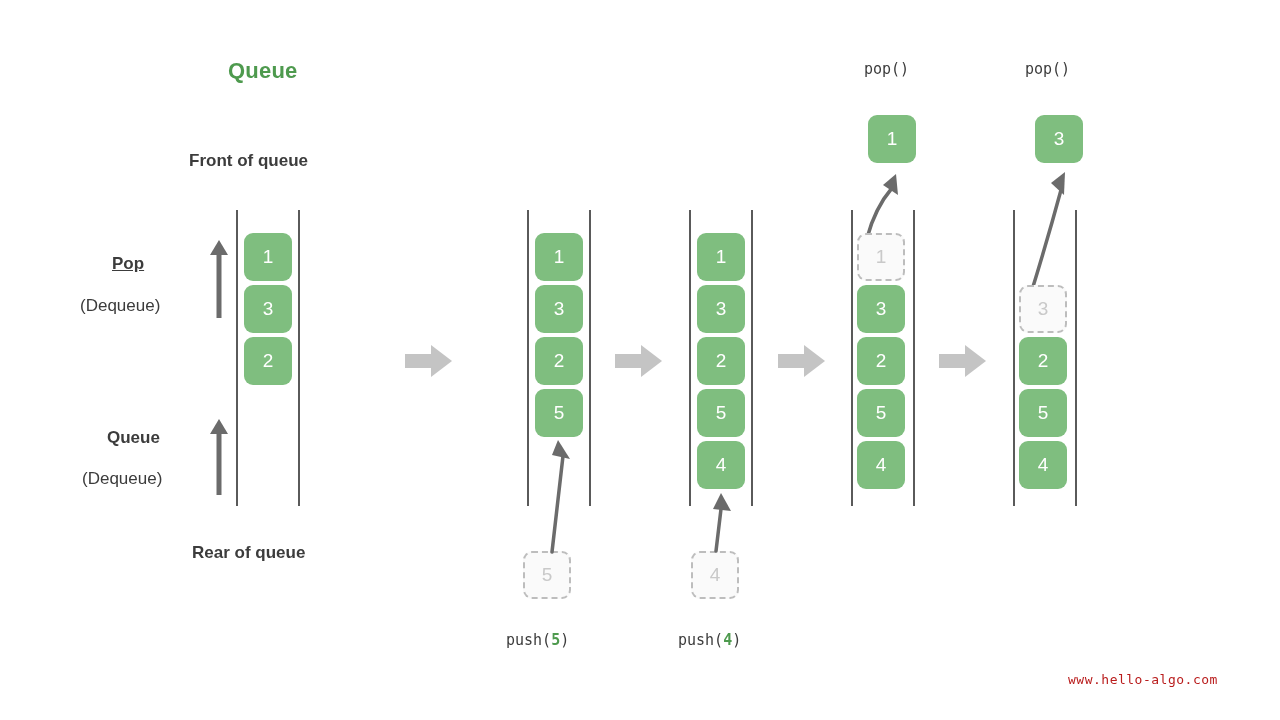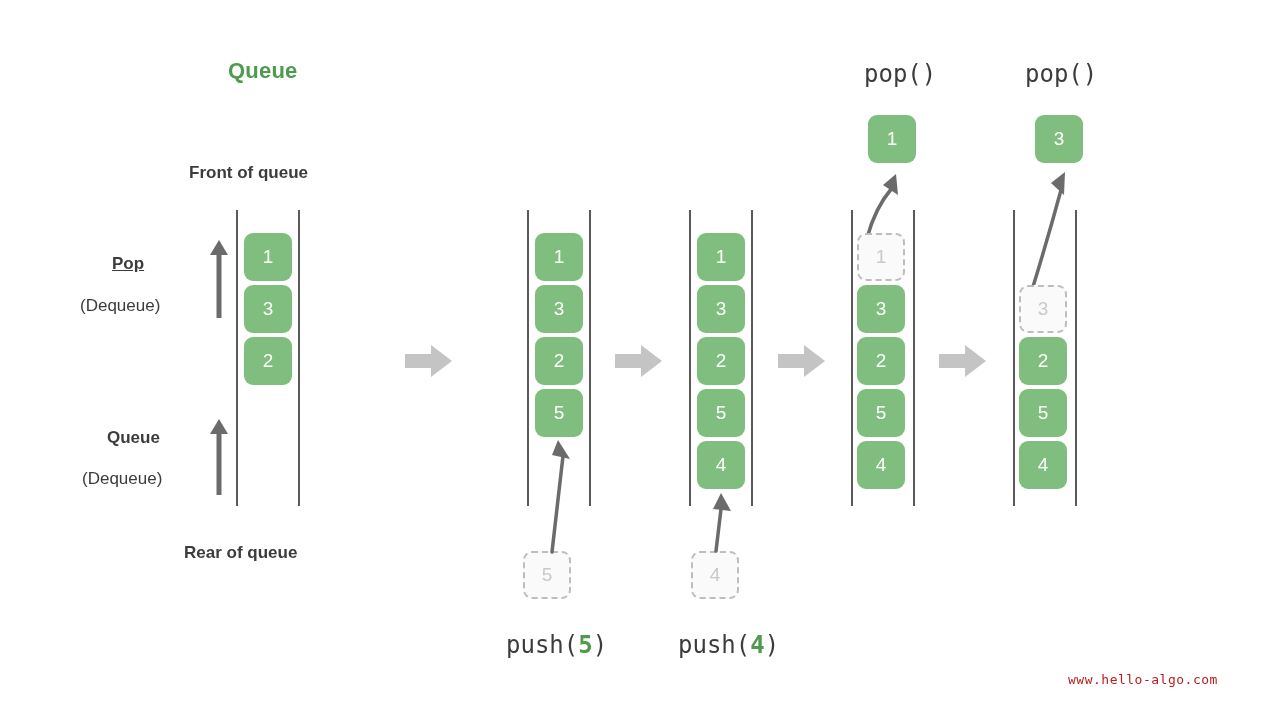--- a/index.html
+++ b/index.html
@@ -36,31 +36,31 @@
     font-weight: bold;
     color: #3c3c3c;
     white-space: nowrap;
   }
   .label-reg {
     font-size: 17px;
     font-weight: normal;
     color: #3c3c3c;
     white-space: nowrap;
   }
-  .front-label { left: 189px; top: 163px; }
-  .rear-label  { left: 184px; top: 543px; }
+  .front-label { left: 189px; top: 151px; }
+  .rear-label  { left: 192px; top: 543px; }
 
   .pop-label    { left: 112px; top: 254px; text-decoration: underline; }
   .dequeue-label{ left: 80px;  top: 296px; }
   .push-label   { left: 107px; top: 428px; }
   .enqueue-label{ left: 82px;  top: 469px; }
 
   .mono {
     font-family: "DejaVu Sans Mono", "Liberation Mono", monospace;
-    font-size: 24px;
+    font-size: 15px;
     color: #3c3c3c;
     white-space: nowrap;
   }
   .mono .num { color: #4e9a4e; font-weight: bold; }
 
   .op-push-5 { left: 506px; top: 631px; }
   .op-push-4 { left: 678px; top: 631px; }
   .op-pop-1  { left: 864px; top: 60px; }
   .op-pop-2  { left: 1025px; top: 60px; }
 

